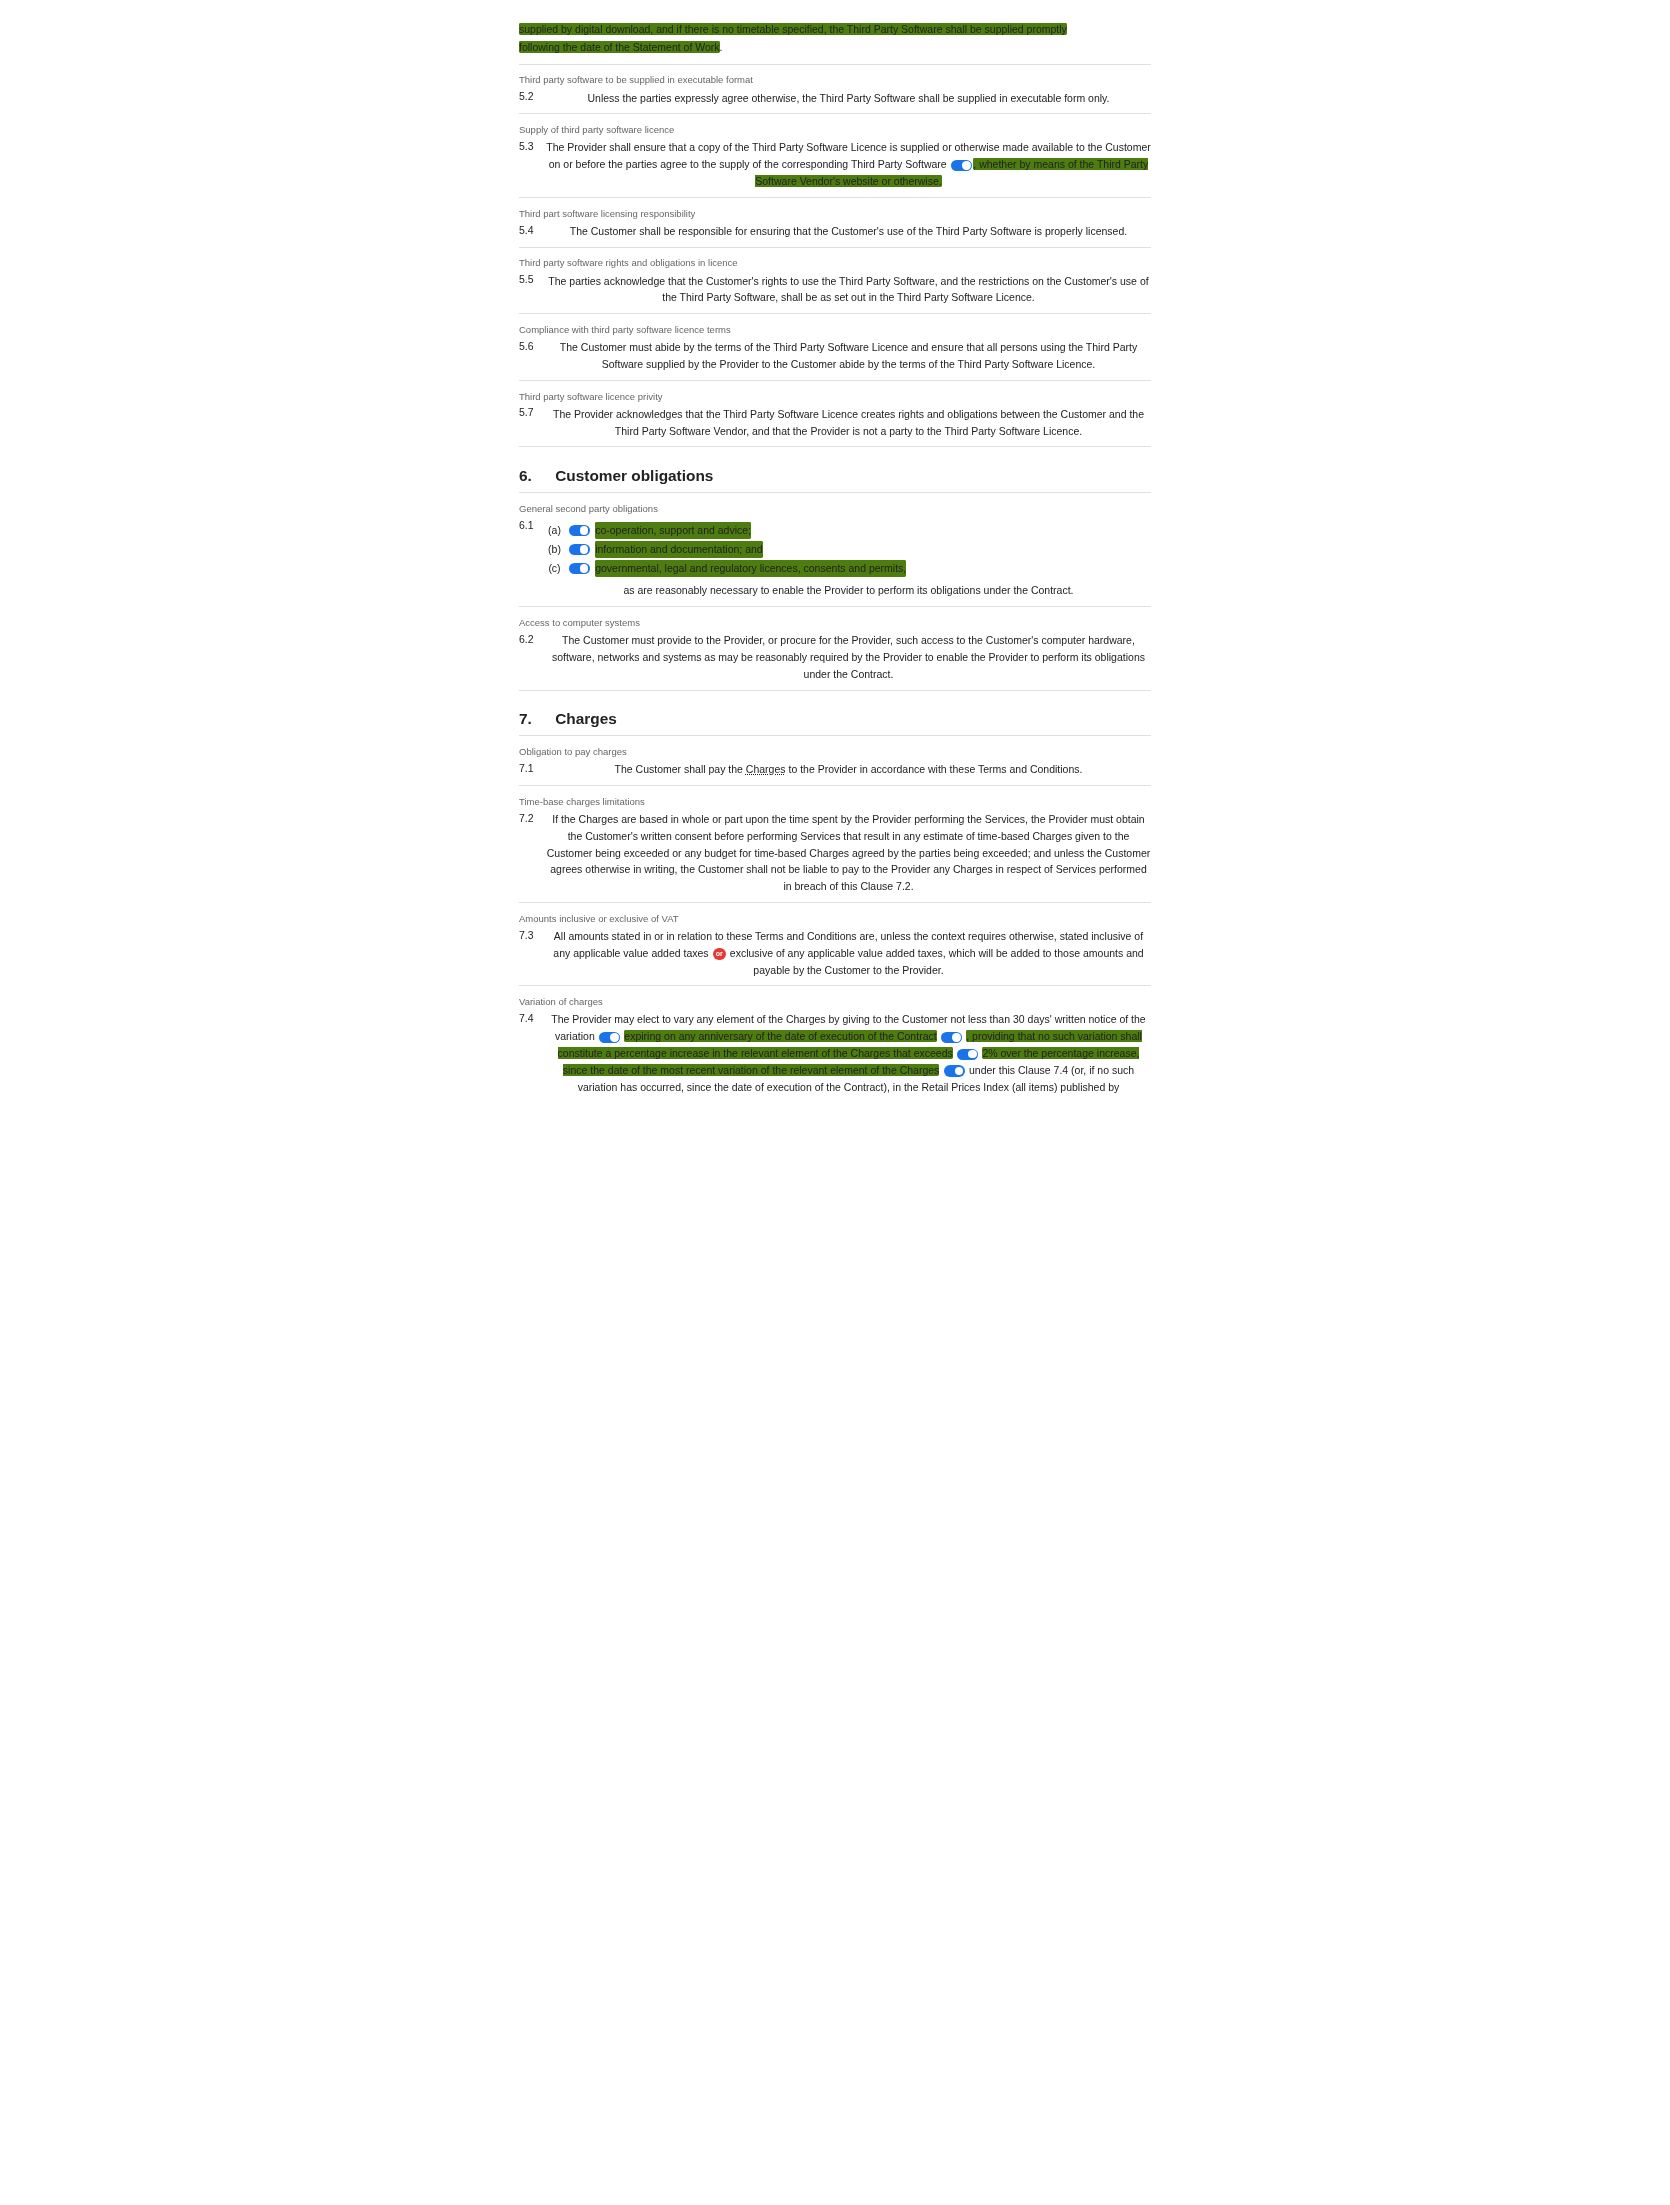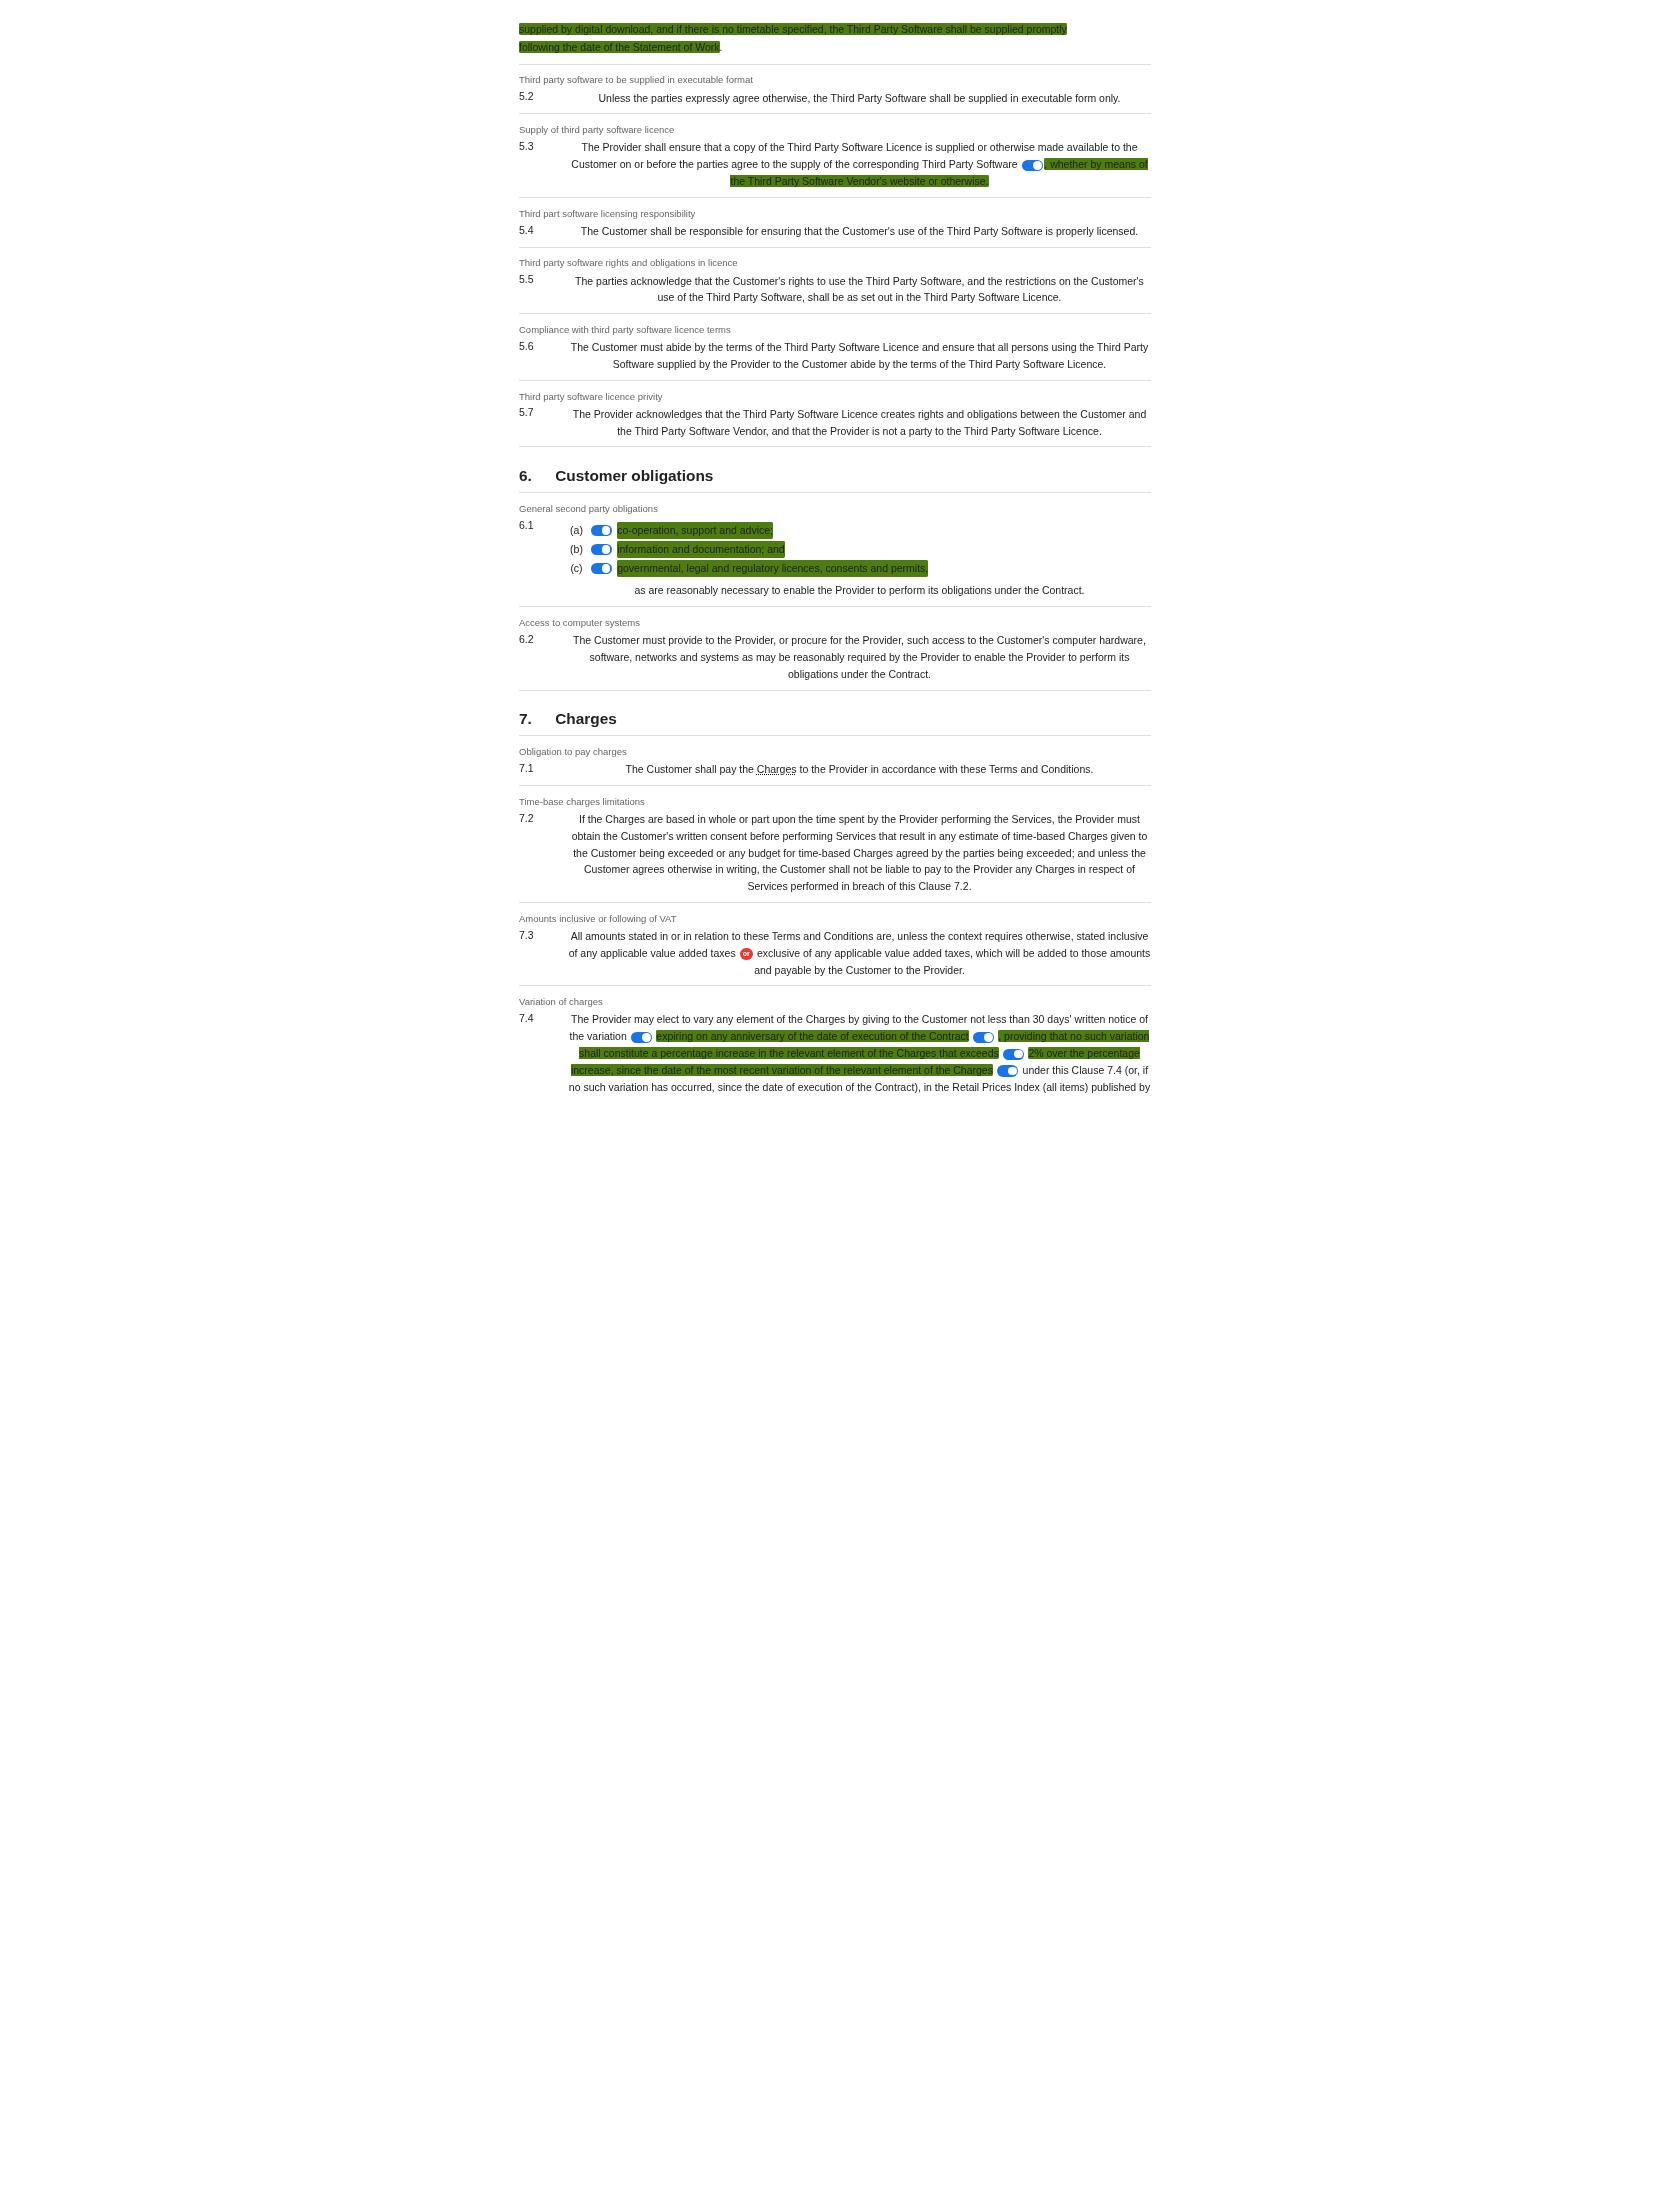--- a/index.html
+++ b/index.html
@@ -29,21 +29,21 @@
       font-weight: bold;
       min-width: 25px;
     }
     .clause-label {
       color: #666;
       font-size: 9.5px;
       margin: 9.8px 0 4.2px 0;
     }
     .clause-row {
       display: flex;
-      gap: 24px;
+      gap: 2px;
       margin-bottom: 5.6px;
       align-items: flex-start;
     }
     .clause-num {
       min-width: 25px;
       font-size: 10.5px;
       font-weight: normal;
       padding-top: 0.7px;
     }
     .clause-body {
@@ -237,21 +237,21 @@
 
 <p class="clause-label">Time-base charges limitations</p>
 
 <div class="clause-row">
   <span class="clause-num">7.2</span>
   <span class="clause-body">If the Charges are based in whole or part upon the time spent by the Provider performing the Services, the Provider must obtain the Customer's written consent before performing Services that result in any estimate of time-based Charges given to the Customer being exceeded or any budget for time-based Charges agreed by the parties being exceeded; and unless the Customer agrees otherwise in writing, the Customer shall not be liable to pay to the Provider any Charges in respect of Services performed in breach of this Clause 7.2.</span>
 </div>
 
 <hr class="divider">
 
-<p class="clause-label">Amounts inclusive or following of VAT</p>
+<p class="clause-label">Amounts inclusive or exclusive of VAT</p>
 
 <div class="clause-row">
   <span class="clause-num">7.3</span>
   <span class="clause-body">
     <span>All amounts stated in or in relation to these Terms and Conditions are, unless the context requires otherwise, stated inclusive of any applicable value added taxes</span>
     <span class="toggle-or">or</span>
     <span>exclusive of any applicable value added taxes, which will be added to those amounts and payable by the Customer to the Provider.</span>
   </span>
 </div>
 

